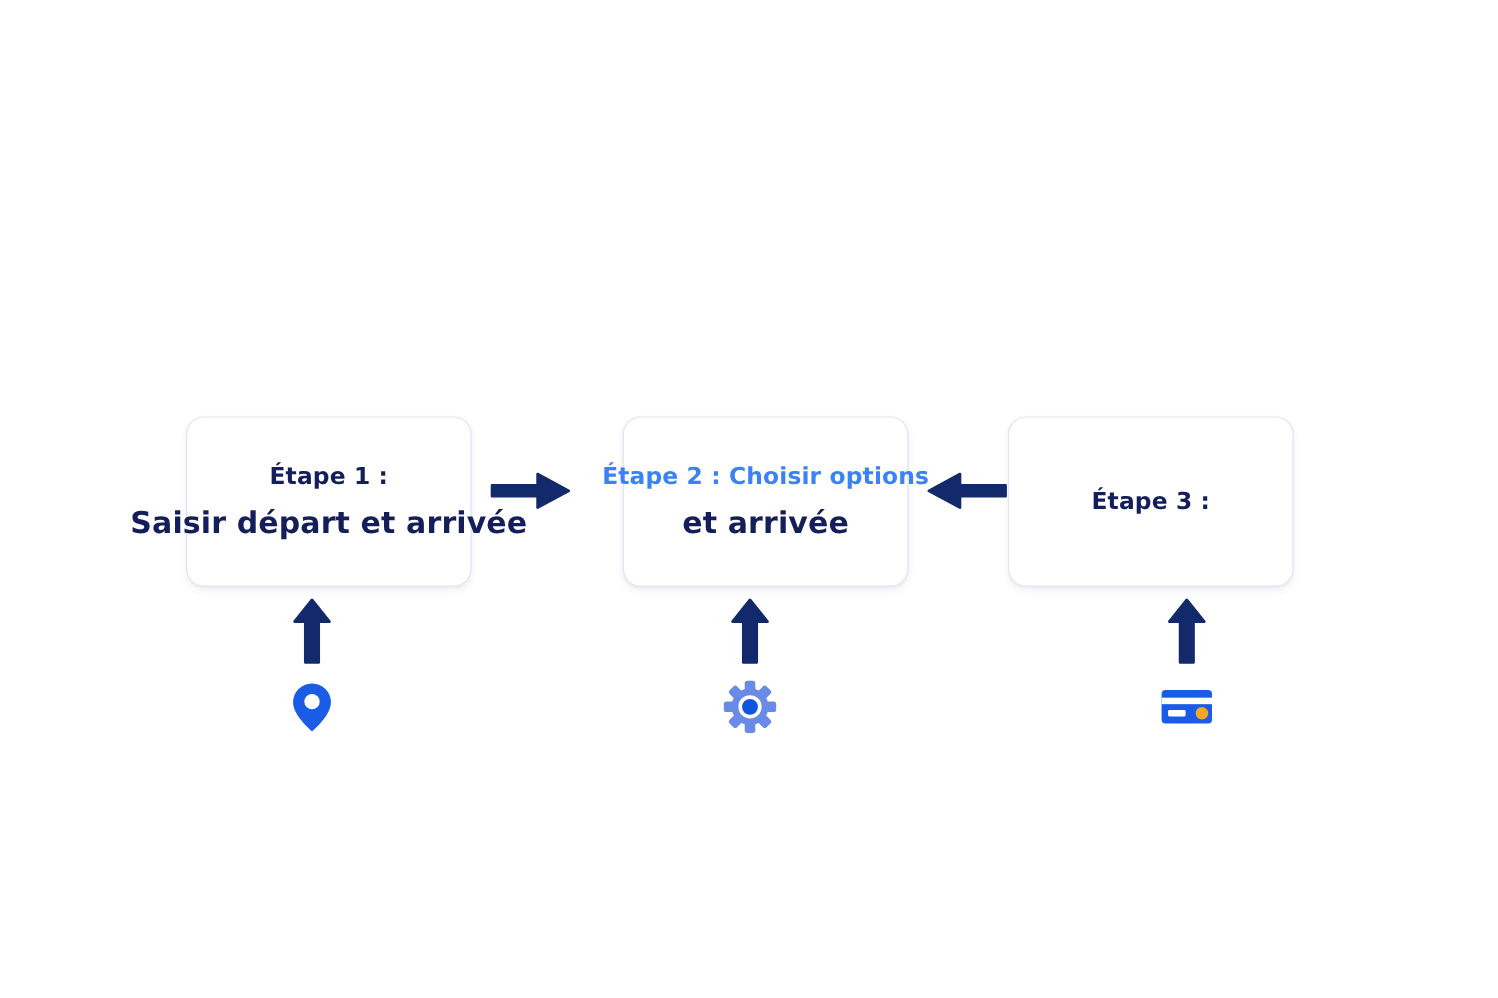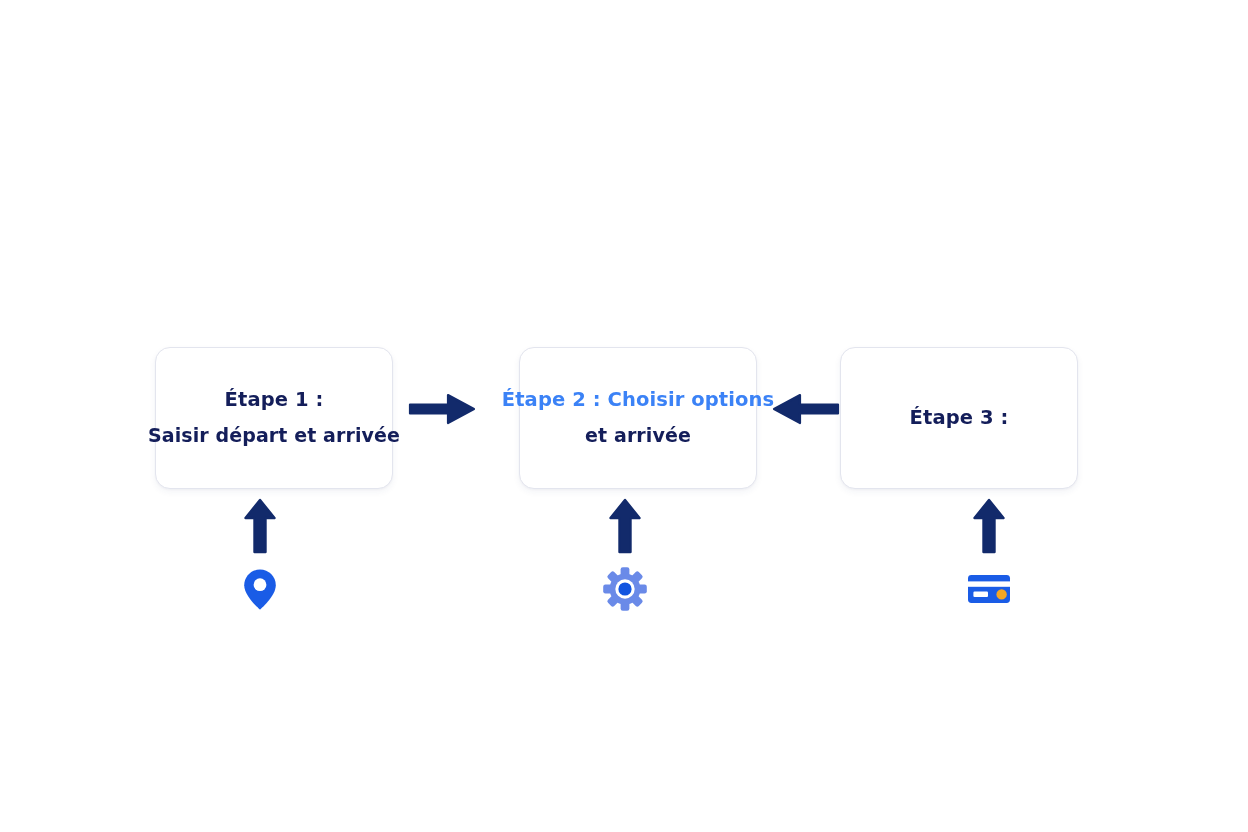--- a/index.html
+++ b/index.html
@@ -52,21 +52,21 @@
     letter-spacing: 0.1px;
     white-space: nowrap;
   }
   .line-title {
     font-size: 19.5px;
     font-weight: 700;
     color: #141e5a;
   }
   .line-title.accent { color: #3b82f6; font-weight: 600; }
   .line-sub {
-    font-size: 19px;
+    font-size: 25px;
     font-weight: 600;
     color: #141e5a;
   }
   .line-sub.strong { font-weight: 700; }
 
   
   .h-arrow {
     position: absolute;
     top: 390px;
     width: 68px;

